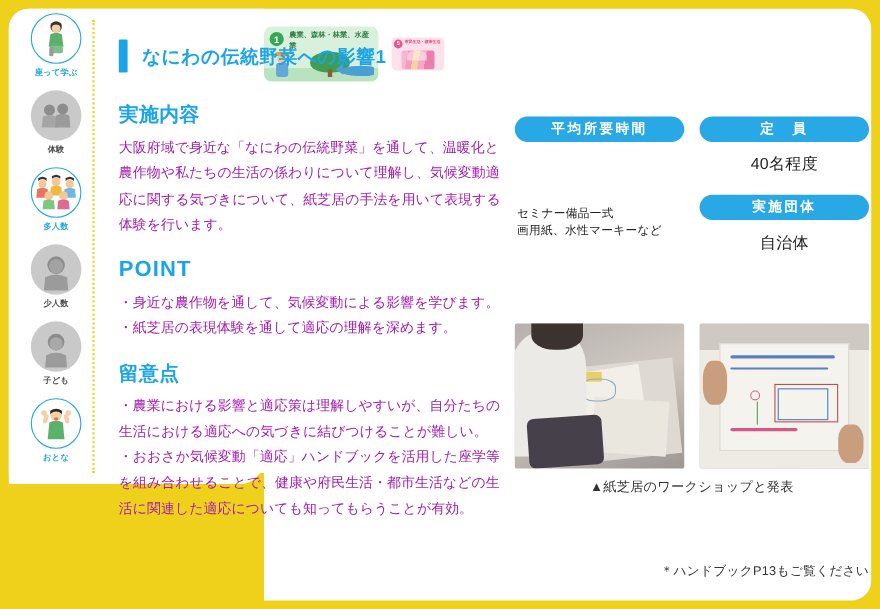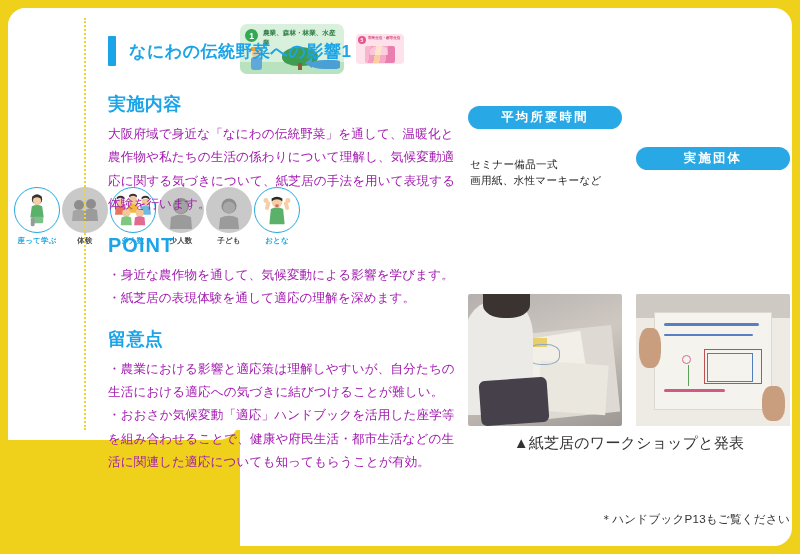--- a/index.html
+++ b/index.html
@@ -54,21 +54,21 @@
   }
 
   
   #sidebar {
     position: absolute;
     left: 14px;
     top: 12px;
     width: 74px;
     height: 418px;
     display: flex;
-    flex-direction: row;
+    flex-direction: column;
     align-items: center;
     gap: 2px;
   }
   .side-item {
     width: 72px;
     height: 68px;
     display: flex;
     flex-direction: column;
     align-items: center;
     justify-content: flex-start;
@@ -432,21 +432,21 @@
     width: 15%; height: 26%;
     background: #c99e7e; border-radius: 40%;
   }
 
   #caption {
     position: absolute;
     left: 0px;
     top: 420px;
     width: 322px;
     text-align: center;
-    font-size: 15px;
+    font-size: 12px;
     color: #333333;
     letter-spacing: .2px;
   }
 
   #footnote {
     position: absolute;
     left: 0px;
     top: 498px;
     width: 322px;
     text-align: right;
@@ -608,29 +608,34 @@
     </div>
 
     <div id="right-col">
 
       <div id="info-grid">
 
         <div class="info-row">
           <div class="info-cell">
             <div class="info-pill">平均所要時間</div>
           </div>
+          <div class="info-cell">
+            <div class="info-pill">定　員</div>
+            <div class="info-value">40名程度</div>
+          </div>
         </div>
 
         <div class="info-row second">
           <div class="info-cell">
             <div class="info-value small" style="white-space:pre-line">セミナー備品一式
 画用紙、水性マーキーなど</div>
           </div>
           <div class="info-cell">
             <div class="info-pill">実施団体</div>
+            <div class="info-value">自治体</div>
           </div>
         </div>
 
       </div>
 
       <div id="photos">
         <div class="photo" id="photo-a">
           <div class="pa-desk"></div>
           <div class="pa-paper1"></div>
           <div class="pa-paper2"></div>

